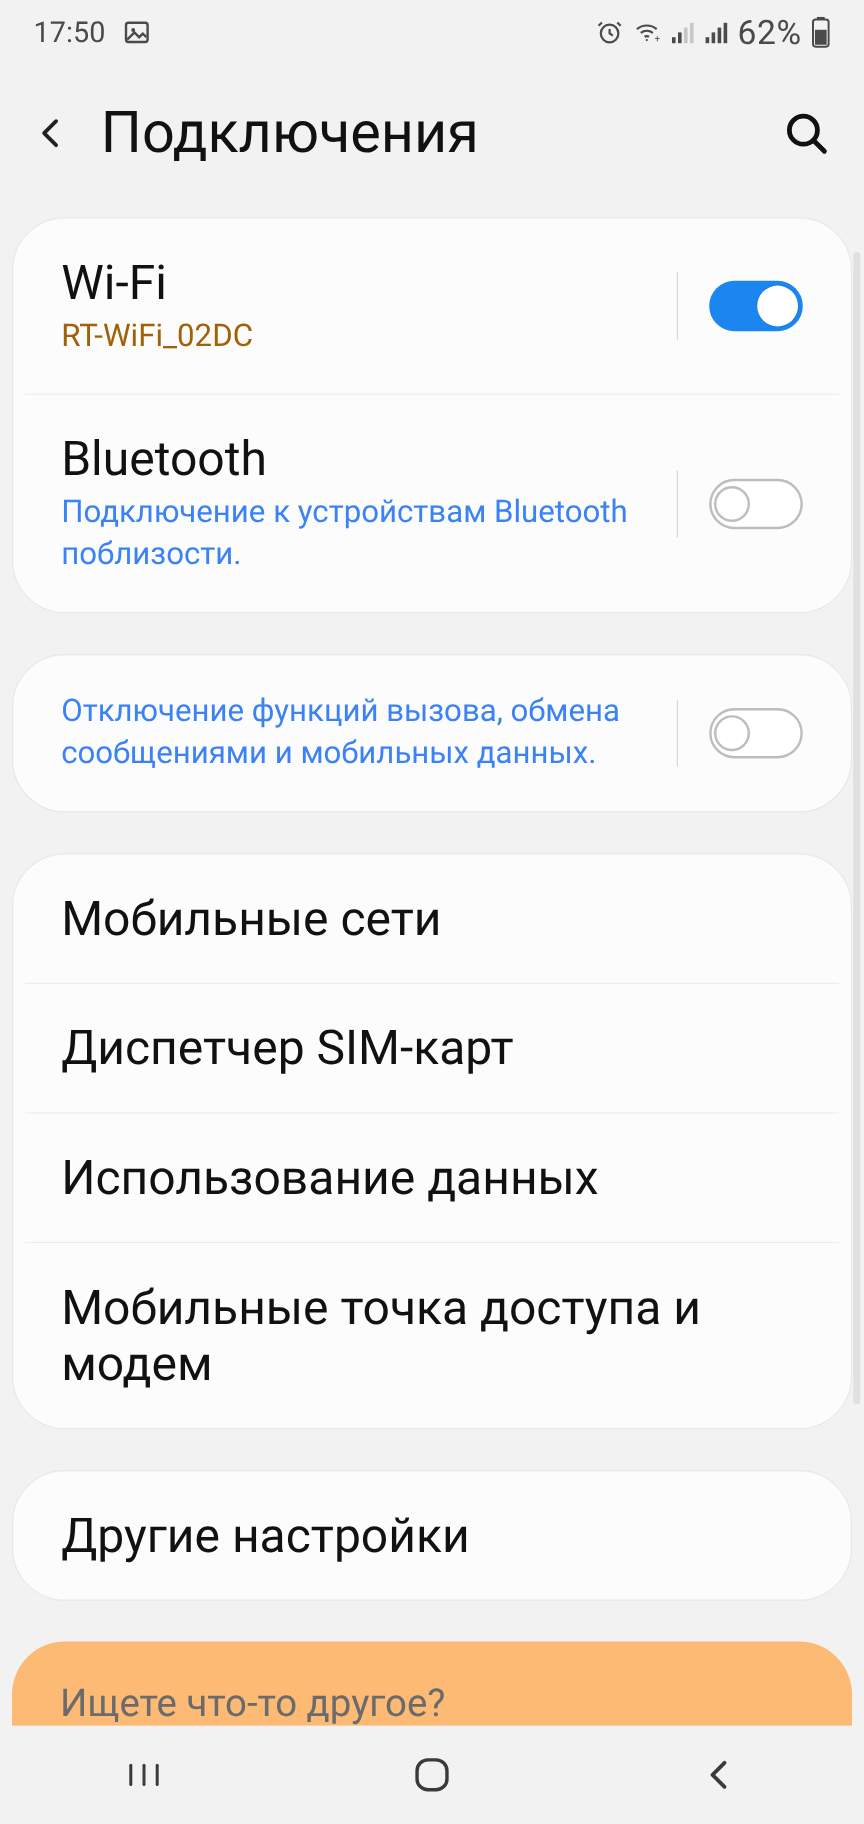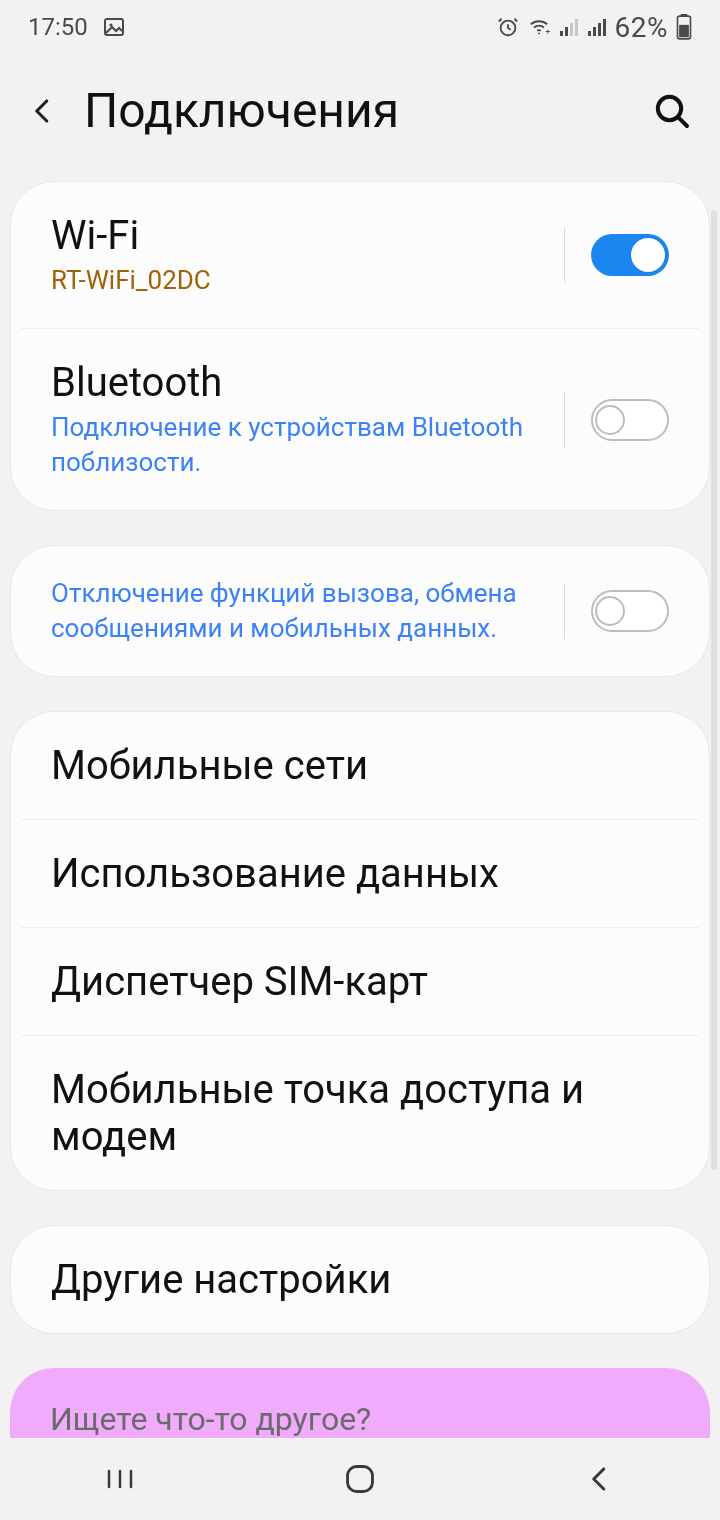--- a/index.html
+++ b/index.html
@@ -78,21 +78,21 @@
     background:#fff;
   }
   .toggle.on .knob { right:4px; box-shadow:0 0 0 1px rgba(0,0,0,0.05);}
   .toggle.off .knob {
     left:2px; width:30px; height:30px;
     border:2px solid #bdbdbd; background:#fff;
   }
 
   
   .hint {
-    background:#f0abfc;
+    background:#fdba74;
     border-radius: 44px 44px 0 0;
     margin: 0 10px;
     padding: 32px 40px 0 40px;
     font-size: 32px;
     color:#6b6b6b;
     height: 78px;
     overflow:hidden;
   }
 
   
@@ -225,26 +225,26 @@
 </div>
 
 <div class="card">
   <div class="row">
     <div class="text-col">
         <span class="title">Мобильные сети</span>
       </div>
   </div>
   <div class="row">
     <div class="text-col">
+        <span class="title">Диспетчер SIM-карт</span>
+      </div>
+  </div>
+  <div class="row">
+    <div class="text-col">
         <span class="title">Использование данных</span>
-      </div>
-  </div>
-  <div class="row">
-    <div class="text-col">
-        <span class="title">Диспетчер SIM-карт</span>
       </div>
   </div>
   <div class="row">
     <div class="text-col">
         <span class="title">Мобильные точка доступа и модем</span>
       </div>
   </div>
 </div>
 
 <div class="card">

